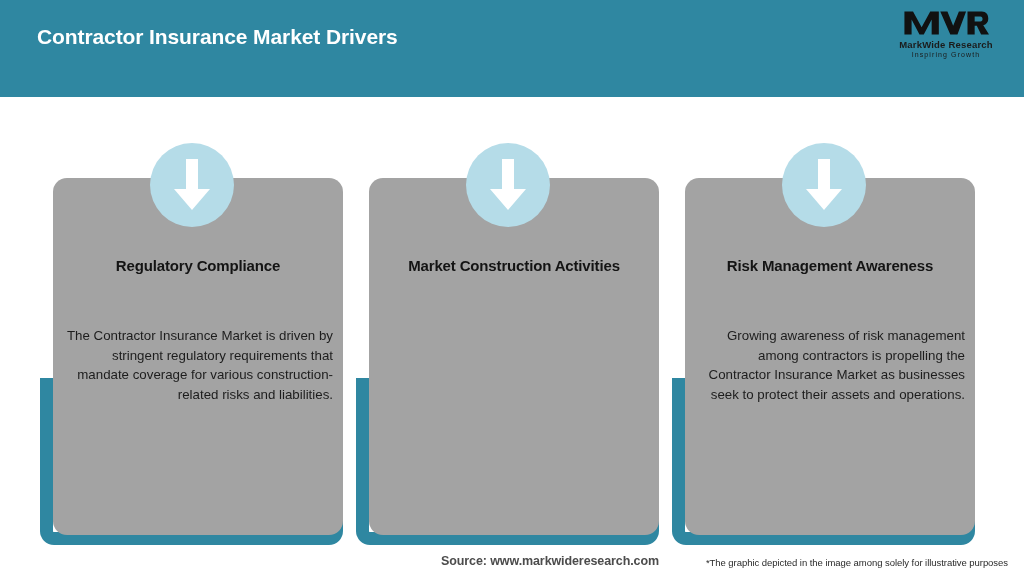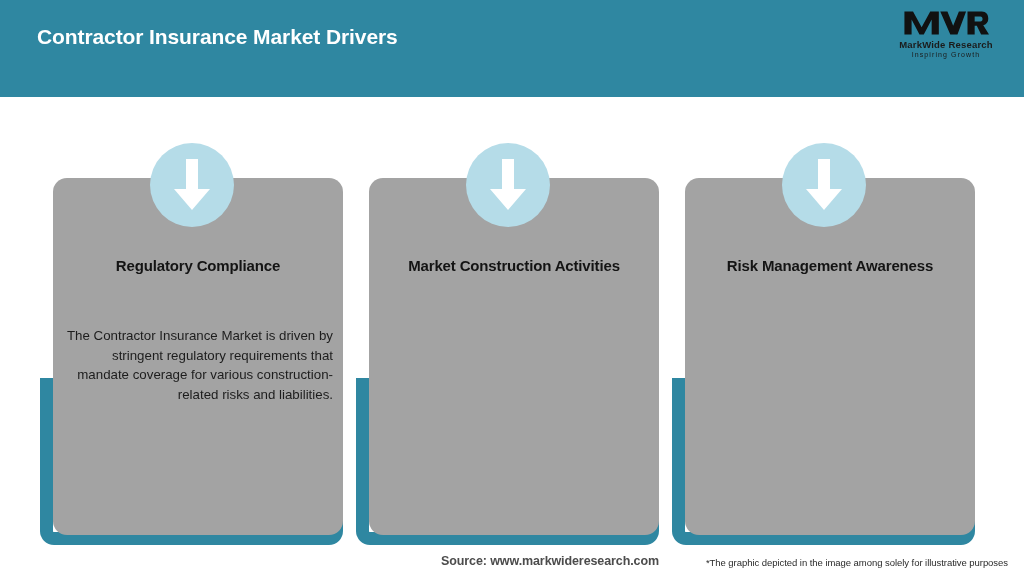--- a/index.html
+++ b/index.html
@@ -217,20 +217,21 @@
       <svg width="38" height="52" viewBox="0 0 38 52">
         <polygon points="13,0 25,0 25,30 37,30 19,51 1,30 13,30" fill="#FFFFFF"></polygon>
       </svg>
     </div>
   </div>
 
   <div class="card-wrap c2">
     <div class="accent-frame"></div>
     <div class="card">
       <div class="card-title">Risk Management Awareness</div>
+      <div class="card-body">Growing awareness of risk management among contractors is propelling the Contractor Insurance Market as businesses seek to protect their assets and operations.</div>
     </div>
     <div class="icon-circle">
       <svg width="38" height="52" viewBox="0 0 38 52">
         <polygon points="13,0 25,0 25,30 37,30 19,51 1,30 13,30" fill="#FFFFFF"></polygon>
       </svg>
     </div>
   </div>
 
 </div>
 

